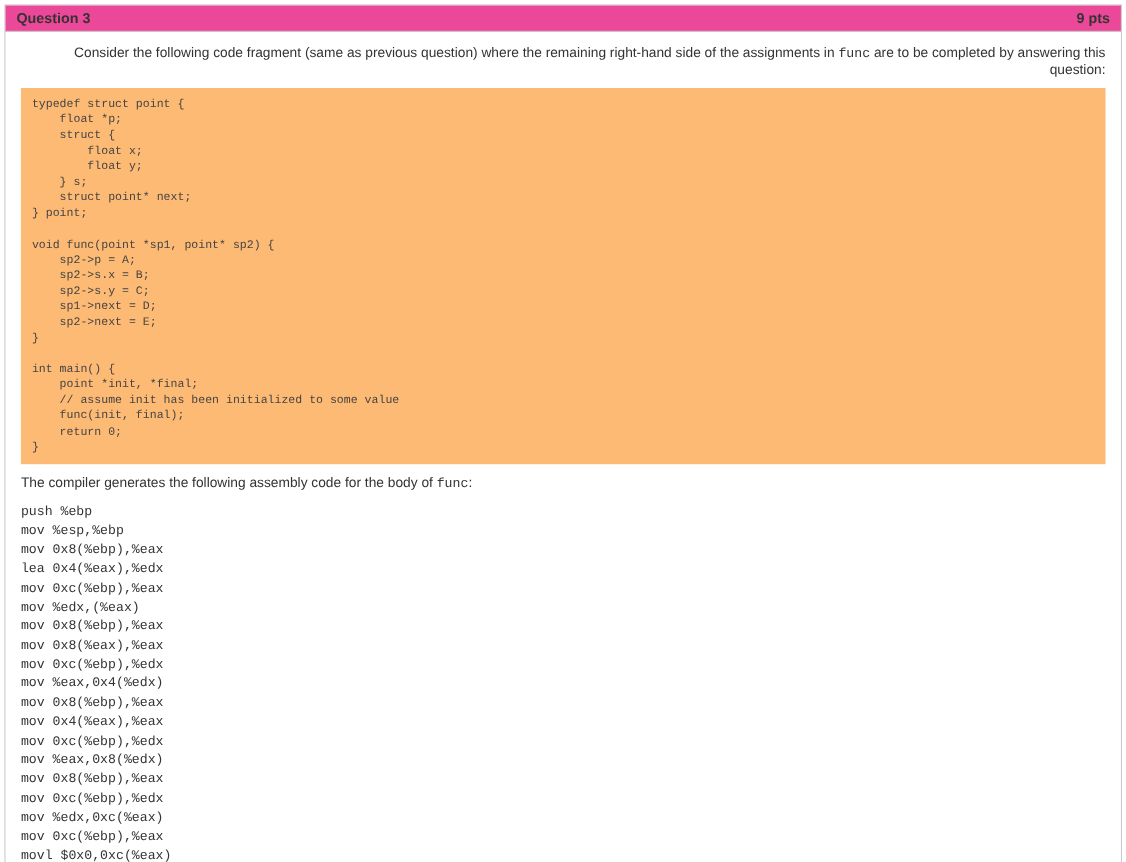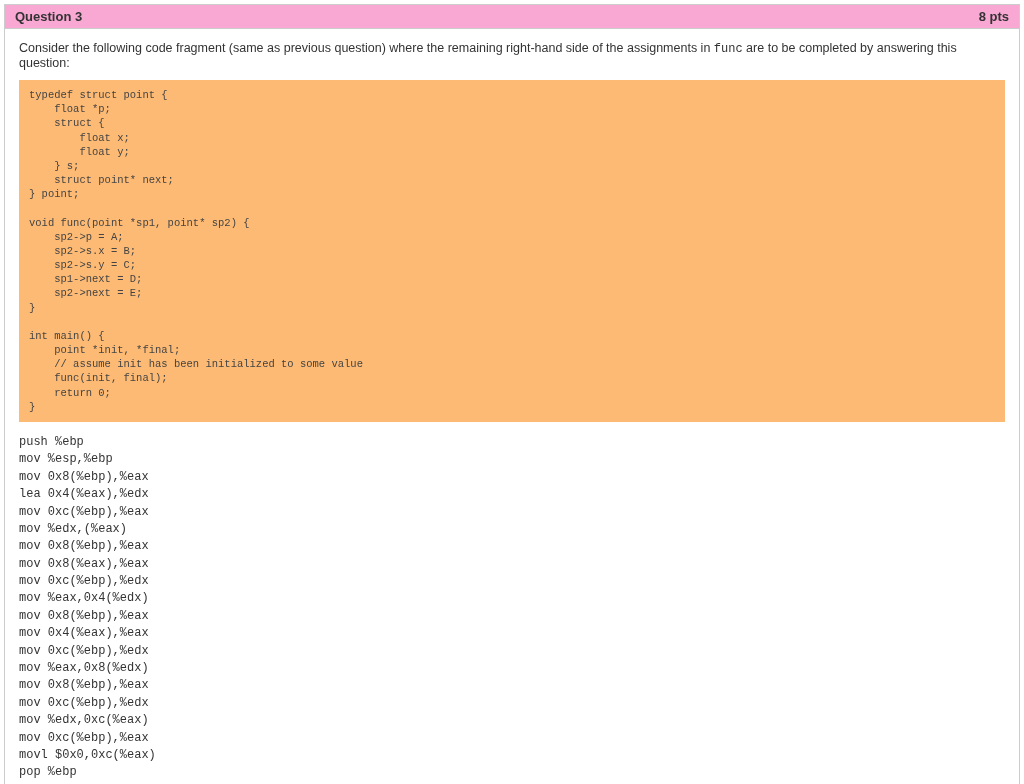--- a/index.html
+++ b/index.html
@@ -12,36 +12,37 @@
       font-size: 13px;
       color: #333;
       background: #fff;
       padding: 4px;
     }
     .question-container {
       border: 1px solid #ccc;
       width: 100%;
     }
     .question-header {
-      background: #f9a8d4;
+      background: #ec4899;
       border-bottom: 1px solid #ccc;
       padding: 4px 10px;
       display: flex;
       justify-content: space-between;
       align-items: center;
       font-size: 13px;
       font-weight: bold;
     }
     .question-body {
       padding: 12px 14px;
     }
     .intro-text {
       font-size: 12.5px;
       color: #333;
       margin-bottom: 10px;
+      text-align: right;
     }
     .code-inline {
       font-family: "Courier New", monospace;
       font-size: 12px;
     }
     .code-block {
       background: #fdba74;
       padding: 8px 10px;
       font-family: "Courier New", monospace;
       font-size: 10.5px;
@@ -64,21 +65,21 @@
       margin-bottom: 10px;
       padding: 2px 0;
     }
   </style>
 </head>
 <body>
 
 <div class="question-container">
   <div class="question-header">
     <span>Question 3</span>
-    <span>8 pts</span>
+    <span>9 pts</span>
   </div>
   <div class="question-body">
     <p class="intro-text">
       <span>Consider the following code fragment (same as previous question) where the remaining right-hand side of the assignments in </span><span class="code-inline">func</span><span> are to be completed by answering this question:</span>
     </p>
     <div class="code-block">typedef struct point {
     float *p;
     struct {
         float x;
         float y;
@@ -93,20 +94,23 @@
     sp1-&gt;next = D;
     sp2-&gt;next = E;
 }
 
 int main() {
     point *init, *final;
     // assume init has been initialized to some value
     func(init, final);
     return 0;
 }</div>
+    <p class="section-text">
+      <span>The compiler generates the following assembly code for the body of </span><span class="code-inline">func</span><span>:</span>
+    </p>
     <div class="assembly-block">push %ebp
 mov %esp,%ebp
 mov 0x8(%ebp),%eax
 lea 0x4(%eax),%edx
 mov 0xc(%ebp),%eax
 mov %edx,(%eax)
 mov 0x8(%ebp),%eax
 mov 0x8(%eax),%eax
 mov 0xc(%ebp),%edx
 mov %eax,0x4(%edx)

